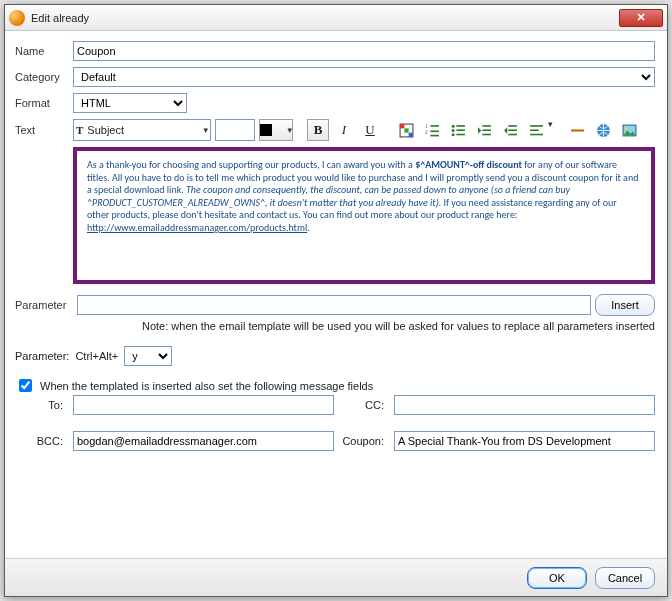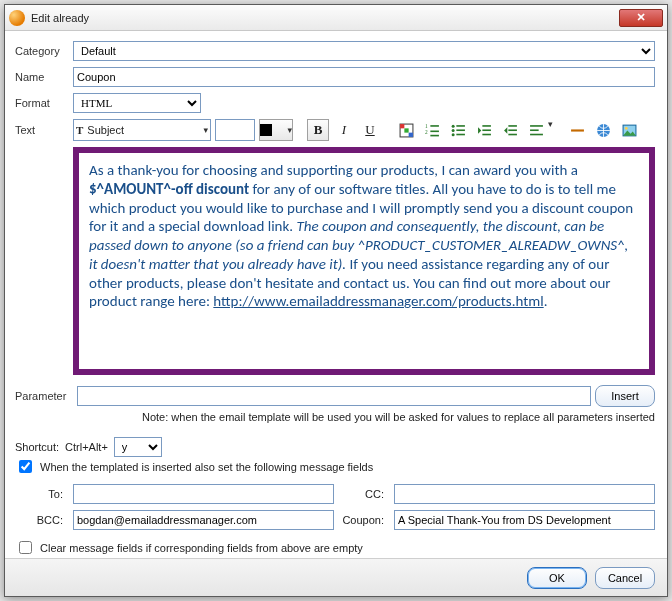--- a/index.html
+++ b/index.html
@@ -68,21 +68,21 @@
   height: 20px;
   font-family: inherit;
   font-size: 11px;
   padding: 0 3px;
 }
 .input.flex { flex: 1; }
 .select.flex, select.flex { flex: 1; }
 select {
   height: 20px;
 }
-.format-sel { width: 128px; font-family: Liberation Serif, serif; }
+.format-sel { width: 114px; }
 .font-row {
   display: flex;
   gap: 4px;
 }
 .font-name {
   display: flex;
   align-items: center;
   border: 1px solid #7a9ac1;
   height: 22px;
   width: 138px;
@@ -108,25 +108,25 @@
   width: 22px; height: 22px;
   border: 1px solid transparent;
   display: flex; align-items: center; justify-content: center;
   font-family: "Times New Roman", serif;
   font-size: 13px;
 }
 .tbar-sep { width: 6px; }
 .rt-area {
   margin-left: 58px;
   margin-top: 6px;
-  border: 6px solid #701a75;
-  height: 228px;
+  border: 4px solid #701a75;
+  height: 137px;
   padding: 8px 10px;
   font-family: Calibri, "Segoe UI", sans-serif;
-  font-size: 15px;
+  font-size: 10px;
   line-height: 1.25;
   color: #1a4f8a;
   overflow: auto;
   background: #fff;
 }
 .rt-area a { color: #1a4f8a; text-decoration: underline; }
 .rt-area .b { font-weight: bold; }
 .rt-area .i { font-style: italic; }
 .param-row {
   display: flex;
@@ -155,26 +155,26 @@
   margin-top: 14px;
   display: flex;
   align-items: center;
   gap: 6px;
 }
 .shortcut-sel { width: 48px; height: 20px; border:1px solid #7a9ac1; }
 .chk-row {
   display: flex;
   align-items: center;
   gap: 5px;
+  margin-top: 10px;
 }
 .fields-grid {
   display: grid;
   grid-template-columns: 50px 1fr 44px 1fr;
-  gap: 6px 8px;
-  margin-top: 8px;
+  gap: 16px 8px;
   align-items: center;
 }
 .fields-grid .l { text-align: right; padding-right: 2px; }
 .bottom-bar {
   position: absolute;
   left: 0; right: 0; bottom: 0;
   height: 38px;
   border-top: 1px solid #cfcfcf;
   background: linear-gradient(#f5f5f5,#e6e6e6);
   display: flex;
@@ -194,29 +194,29 @@
   <div class="titlebar">
     <div class="tb-icon"></div>
     <div class="tb-title">Edit already</div>
     <div class="tb-close">✕</div>
   </div>
 
   <div class="content">
     <div class="body-area">
 
       <div class="row">
+        <div class="lbl">Name</div>
+        <input class="input flex" value="Coupon" style="">
+      </div>
+
+      <div class="row">
         <div class="lbl">Category</div>
         <select class="flex">
           <option selected="">Default</option>
         </select>
-      </div>
-
-      <div class="row">
-        <div class="lbl">Name</div>
-        <input class="input flex" value="Coupon" style="">
       </div>
 
       <div class="row">
         <div class="lbl">Format</div>
         <select class="format-sel">
           <option selected="">HTML</option>
         </select>
       </div>
 
       <div class="row" style="margin-bottom:2px;">
@@ -322,21 +322,21 @@
 
       <div class="param-row">
         <div class="lbl">Parameter</div>
         <input class="input" style="flex: 1 1 0%;" value="">
         <button class="btn">Insert</button>
       </div>
 
       <div class="note">Note: when the email template will be used you will be asked for values to replace all parameters inserted</div>
 
       <div class="shortcut-row">
-        <span>Shortcut:</span>
+        <span>Parameter:</span>
         <span>Ctrl+Alt+</span>
         <select class="shortcut-sel">
           <option selected="">y</option>
         </select>
       </div>
 
       <div class="chk-row">
         <input type="checkbox" class="chk" checked="" style="">
         <span>When the templated is inserted also set the following message fields</span>
       </div>
@@ -345,24 +345,20 @@
         <div class="l">To:</div>
         <input class="input" value="" style="">
         <div class="l">CC:</div>
         <input class="input" value="" style="">
         <div class="l">BCC:</div>
         <input class="input" value="bogdan@emailaddressmanager.com" style="">
         <div class="l">Coupon:</div>
         <input class="input" value="A Special Thank-You from DS Development" style="">
       </div>
 
-      <div class="chk-row" style="margin-top:8px;">
-        <input type="checkbox" class="chk" style="">
-        <span>Clear message fields if corresponding fields from above are empty</span>
-      </div>
 
     </div>
 
     <div class="bottom-bar">
       <button class="btn primary">OK</button>
       <button class="btn">Cancel</button>
     </div>
   </div>
 </div>
 

